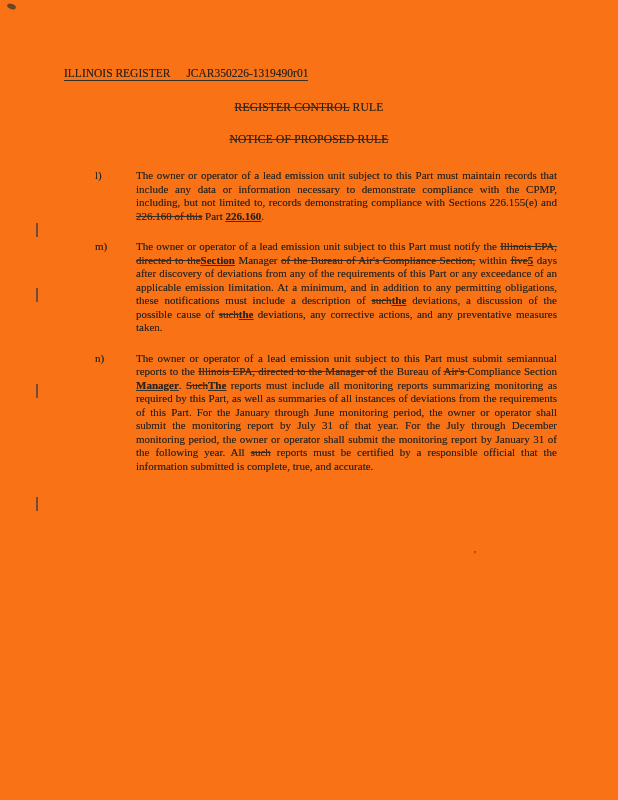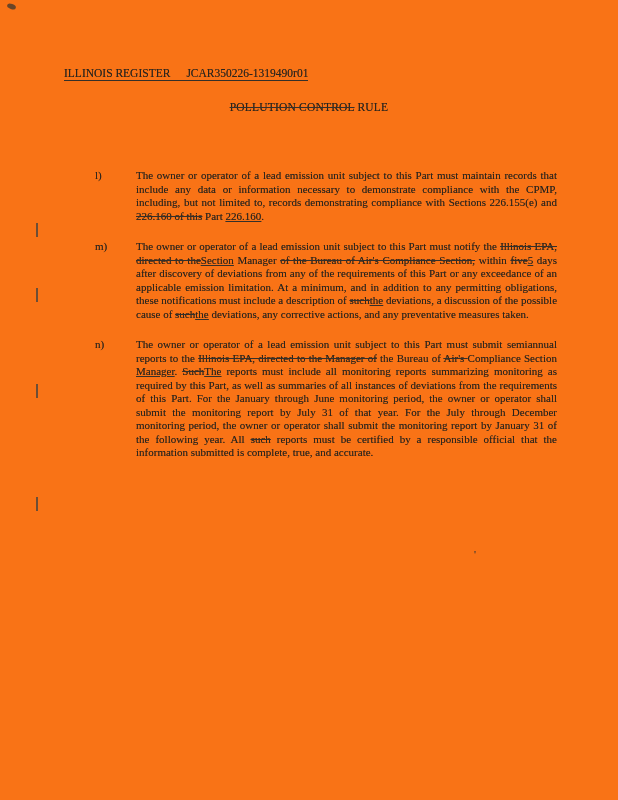--- a/index.html
+++ b/index.html
@@ -41,21 +41,21 @@
   .body-block {
     position: absolute; left: 95px; top: 169px; width: 462px;
   }
   .para { display: flex; margin-bottom: 17px; }
   .para-label { width: 41px; flex: none; font-size: 11px; line-height: 13.5px; }
   .para-text {
     flex: 1; font-size: 11px; line-height: 13.5px;
     text-align: justify;
   }
   .strike { text-decoration: line-through; text-decoration-color: #35302a; }
-  .ins { text-decoration: underline; text-decoration-color: #35302a; }
+  .ins { text-decoration: underline; text-decoration-color: #35302a; font-weight: bold; }
   .change-bar {
     position: absolute; left: 36px; width: 2px;
     background: #4a453e; opacity: .8;
   }
   .cb1 { top: 223px; height: 14px; }
   .cb2 { top: 288px; height: 14px; }
   .cb3 { top: 384px; height: 14px; }
   .cb4 { top: 497px; height: 14px; }
   .artifact {
     position: absolute; left: 474px; top: 548px;
@@ -67,21 +67,22 @@
 
 <div class="page">
 
   <div class="speck"></div>
 
   <div class="header">
     <span>ILLINOIS REGISTER</span>
     <span>JCAR350226-1319490r01</span>
   </div>
 
-  <div class="title t1"><span class="strike">POLLUTION CONTROL</span><span> RULE</span></div>
+  <div class="title t1"><span class="strike">REGISTER CONTROL</span><span> RULE</span></div>
+  <div class="title t2"><span class="strike">NOTICE OF PROPOSED RULE</span></div>
 
   <div class="body-block">
 
     <div class="para">
       <div class="para-label">l)</div>
       <div class="para-text"><span>The owner or operator of a lead emission unit subject to this Part must maintain records that include any data or information necessary to demonstrate compliance with the CPMP, including, but not limited to, records demonstrating compliance with Sections 226.155(e) and </span><span class="strike">226.160 of this</span><span> Part </span><span class="ins">226.160</span><span>.</span></div>
     </div>
 
     <div class="para">
       <div class="para-label">m)</div>

